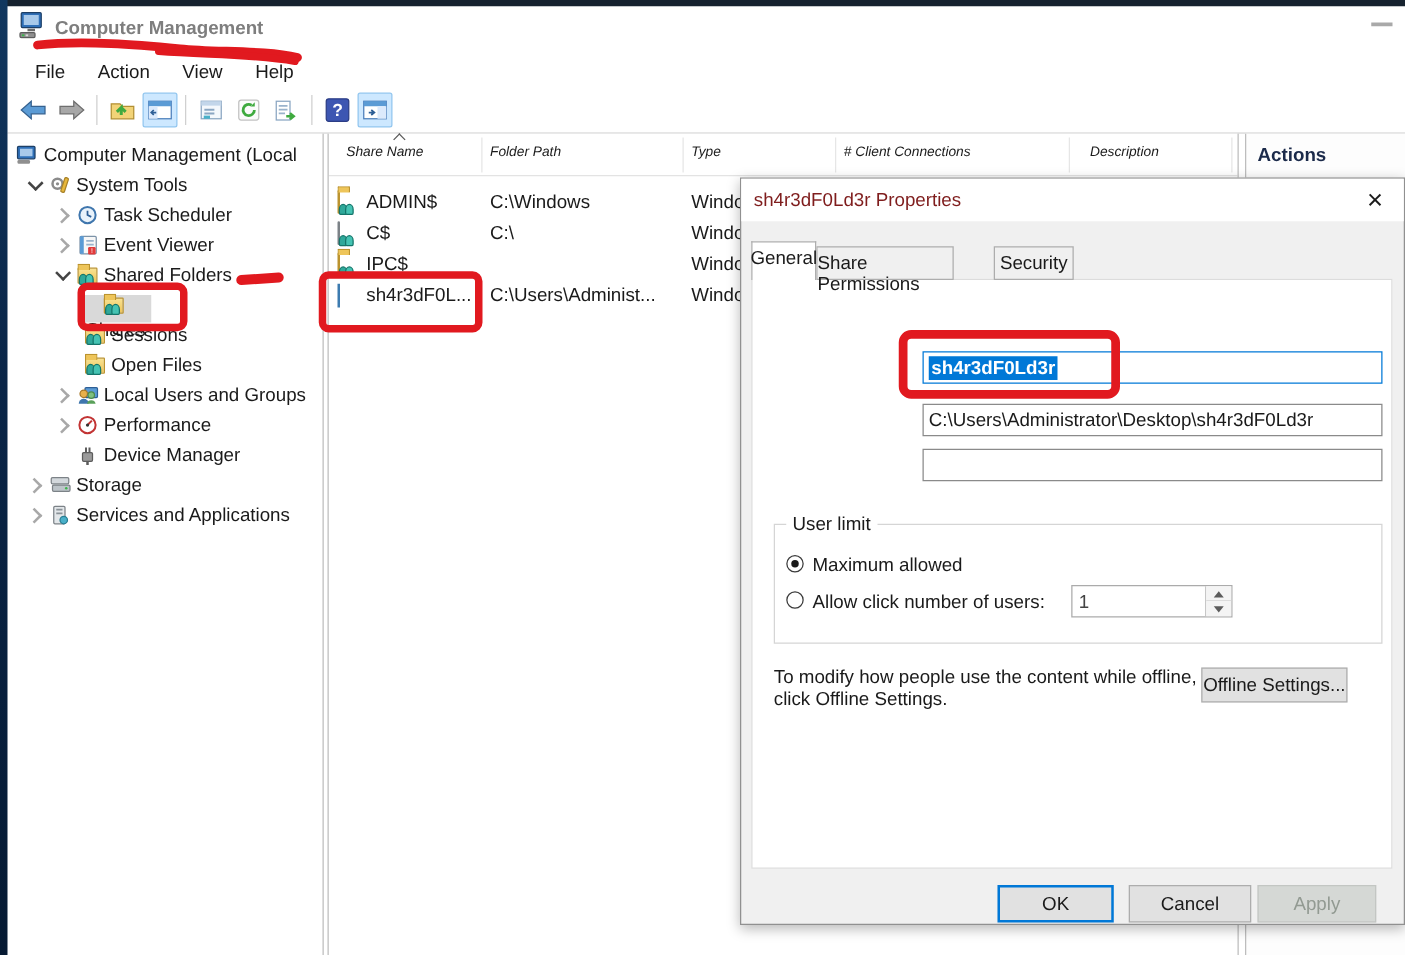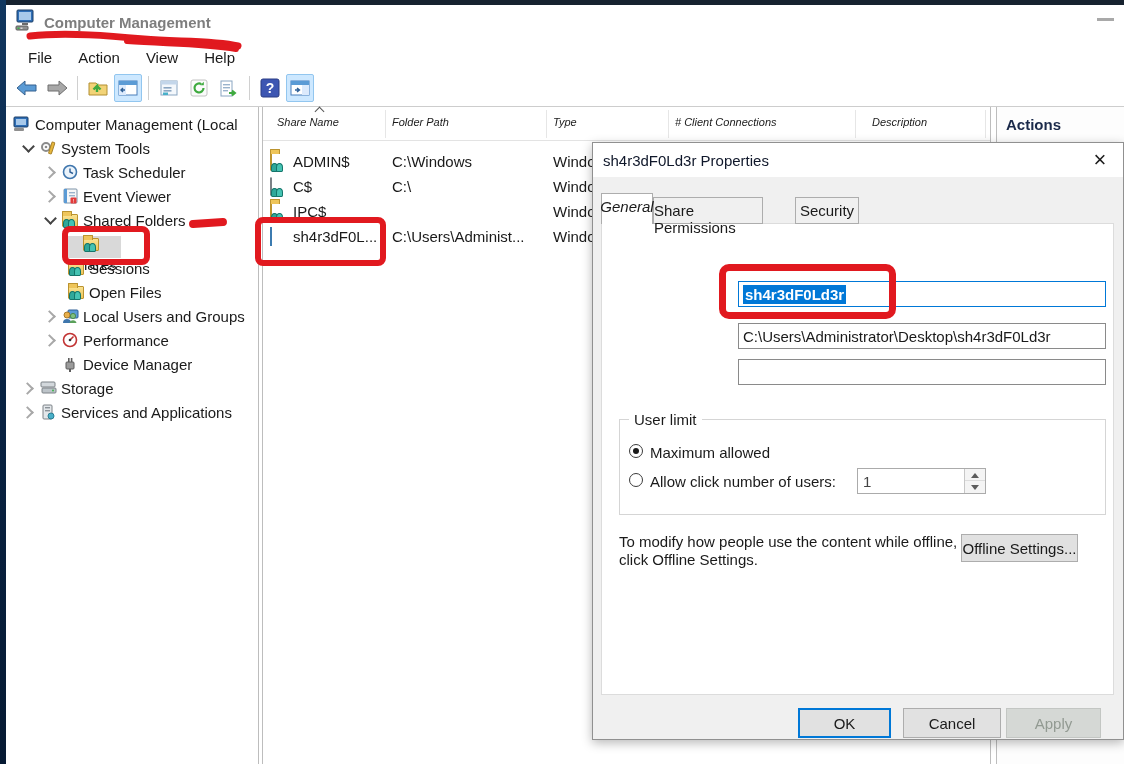--- a/index.html
+++ b/index.html
@@ -77,21 +77,21 @@
   .ppl::before { left:0; } .ppl::after { left:5px; background:#45c3b3; }
   .ic-drive { position:relative; width:17px; height:12px; background:linear-gradient(#e8e8e8,#b9bec2);
               border:1px solid #7c8287; border-radius:2px; margin-top:3px; }
   .ic-hatch { width:16px; height:15px; margin-top:1px; border:1px solid #3c7bb0;
               background:repeating-linear-gradient(45deg,#2e6da4 0 2px,#cfe3f2 2px 4px); }
 
   
   .dialog { position:absolute; left:592px; top:142px; width:532px; height:598px; background:#f0f0f0;
             border:1px solid #909090; box-shadow:0 3px 10px rgba(0,0,0,.28); z-index:10; }
   .dlg-titlebar { position:absolute; left:0; top:0; right:0; height:34px; background:#fff; }
-  .dlg-title { position:absolute; left:10px; top:9px; font-size:15px; color:#0f172a; }
+  .dlg-title { position:absolute; left:10px; top:9px; font-size:15px; color:#7f1d1d; }
   .dlg-close { position:absolute; right:10px; top:4px; width:26px; height:26px; font-size:22px; color:#1a1a1a;
                display:flex; align-items:center; justify-content:center; }
   .tab { position:absolute; top:54px; height:27px; background:#f0f0f0; border:1px solid #adadad;
          font-size:15px; color:#1a1a1a; display:flex; align-items:flex-start; justify-content:center;
          padding-top:4px; z-index:2; }
   .tab.active { top:50px; height:31px; background:#fff; border-bottom:none; z-index:4; }
   .tab-page { position:absolute; left:8px; top:80px; width:513px; height:472px; background:#fff;
               border:1px solid #dcdcdc; z-index:1; }
   .fld-label { position:absolute; font-size:15px; color:#1a1a1a; }
   .txt { position:absolute; height:26px; background:#fff; font-size:15px; display:flex; align-items:center;
@@ -421,21 +421,21 @@
       <span class="actions-title">Actions</span>
     </div>
   </div>
 
   <div class="dialog">
     <div class="dlg-titlebar">
       <span class="dlg-title">sh4r3dF0Ld3r Properties</span>
       <div class="dlg-close">×</div>
     </div>
 
-    <div class="tab active" style="left:8px; width:52px;font-style:italic;">General</div>
+    <div class="tab active" style="left:8px; width:52px;">General</div>
     <div class="tab" style="left:60px; width:110px;">Share Permissions</div>
     <div class="tab" style="left:202px; width:64px;">Security</div>
 
     <div class="tab-page"></div>
 
     <span class="fld-label" style="left:26px; top:141px;">Share name:</span>
     <div class="txt focused" style="left:145px; top:138px; width:368px;">
       <span class="sel-text">sh4r3dF0Ld3r</span>
     </div>
 

